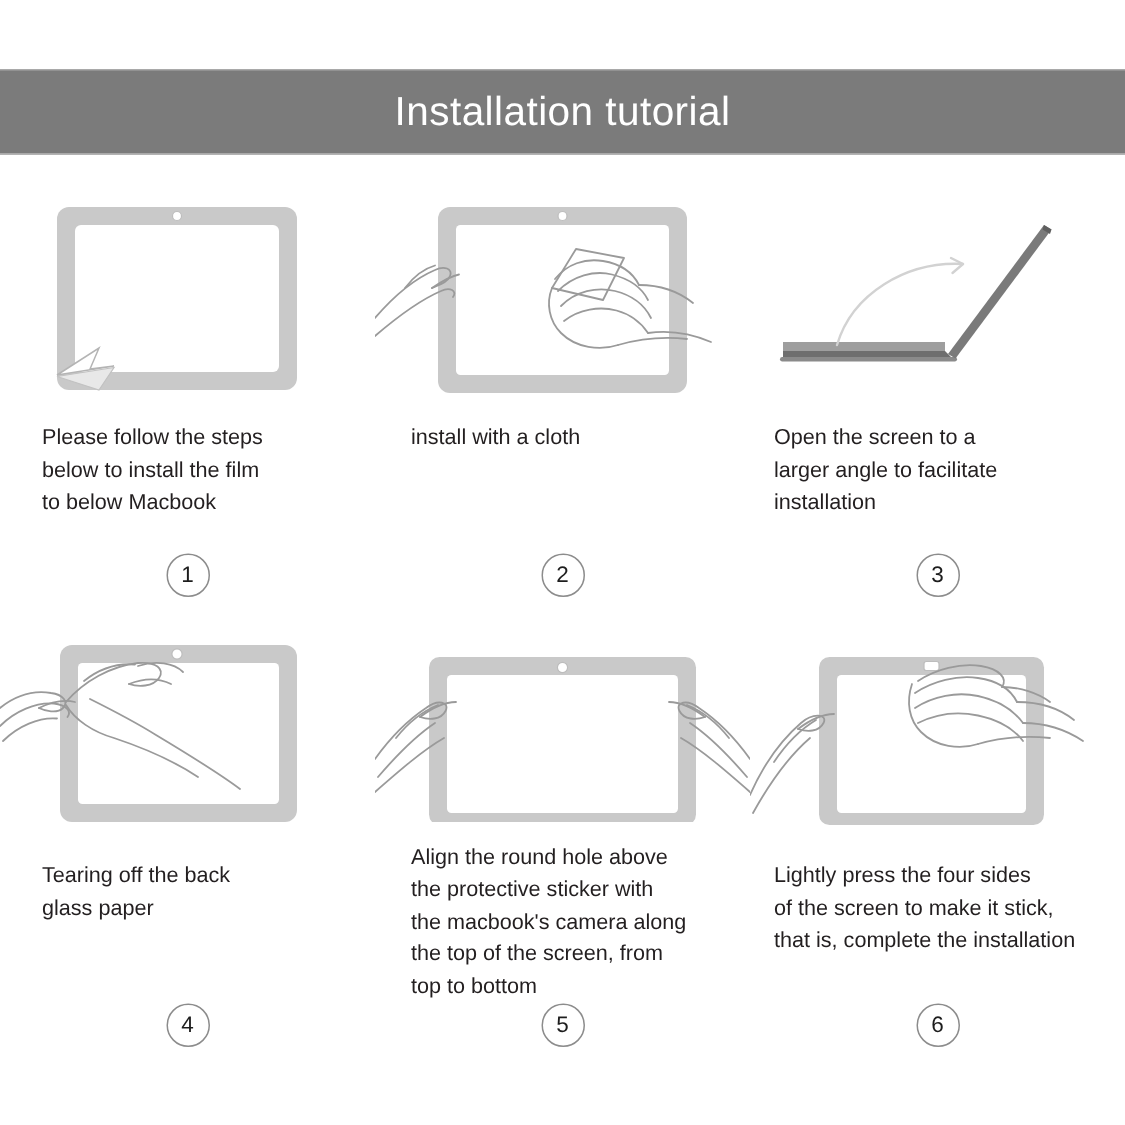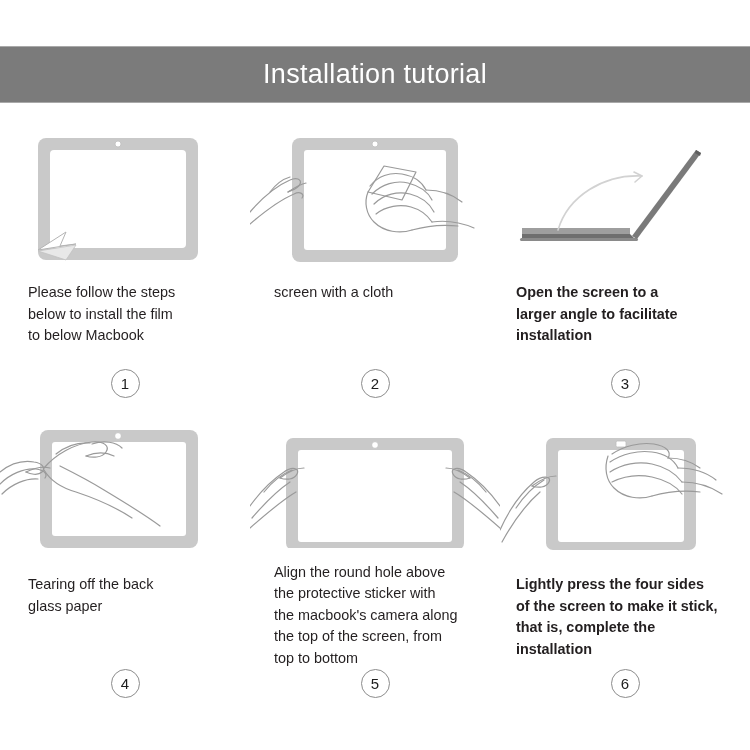--- a/index.html
+++ b/index.html
@@ -71,21 +71,21 @@
   }
   .row-bottom .art { height: 150px; }
 
   .caption {
     padding: 14px 22px 0 28px;
     font-size: 14.4px;
     line-height: 21.5px;
     color: #231f20;
   }
   .cell-2 .caption, .cell-5 .caption { padding-left: 24px; }
-  .cell-3 .caption, .cell-6 .caption { padding-left: 16px; font-weight: bold; }
+  .cell-3 .caption, .cell-6 .caption { padding-left: 16px; }
 
   .badge-wrap {
     margin-top: auto;
     display: flex;
     justify-content: center;
     padding-bottom: 12px;
   }
   .badge {
     width: 27px;
     height: 27px;
@@ -154,21 +154,21 @@
               <path d="M124 84 C134 74 148 71 160 74 C172 77 180 84 184 92"></path>
               <path d="M126 94 C136 86 150 84 161 87 C172 90 178 96 182 102"></path>
               <path d="M118 72 C114 82 116 94 124 102 C134 112 150 114 162 110"></path>
               <path d="M162 110 C176 106 190 104 208 106"></path>
               <path d="M182 102 C196 100 210 102 224 108"></path>
               <path d="M176 70 C190 70 202 74 212 82"></path>
             </g>
           </svg>
         </div>
         <div class="caption">
-          <div>screen with a cloth</div>
+          <div>install with a cloth</div>
         </div>
         <div class="badge-wrap">
           <div class="badge">2</div>
         </div>
       </div>
 
       <div class="cell cell-3">
         <div class="art">
           <svg width="250" height="148" viewBox="0 0 250 148">
             <g>

